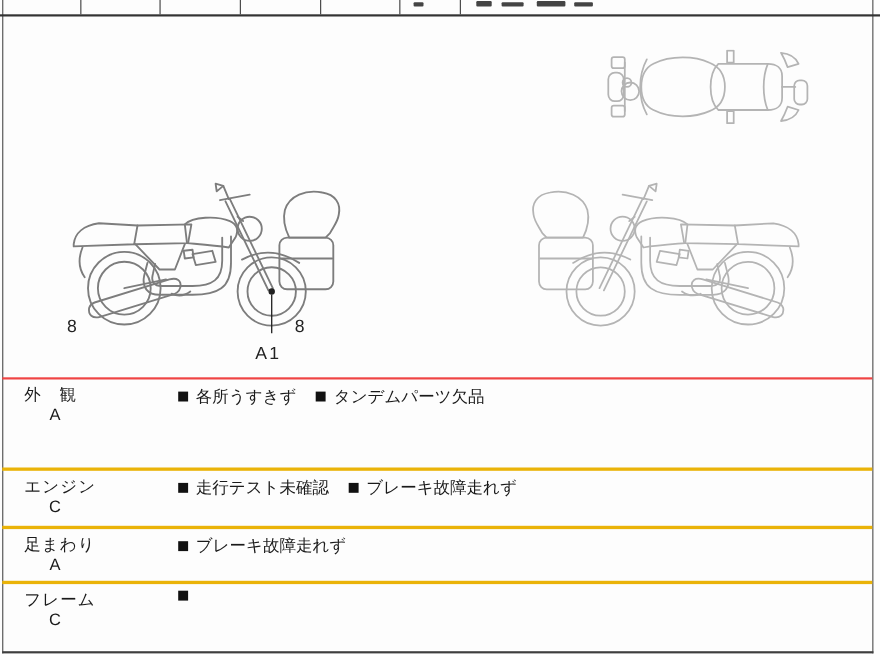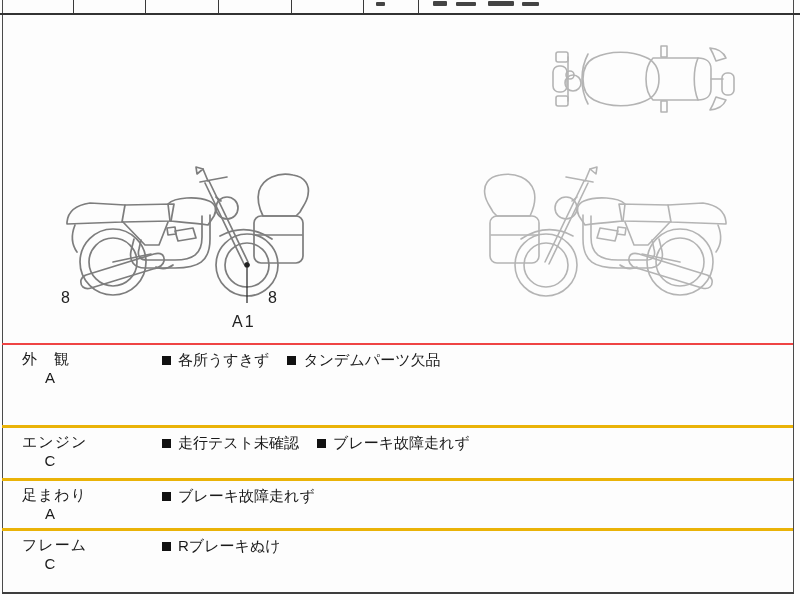--- a/index.html
+++ b/index.html
@@ -188,16 +188,15 @@
       </span>
   </div>
 </div>
 
 <div class="abs section sec-rest" style="top:528px;height:64px">
   <div class="sec-name">フレーム</div>
   <div class="sec-grade">C</div>
   <div class="sec-notes">
     <span class="note">
         <span class="bullet"></span>
-        <span>Rブレーキぬけ</span>
       </span>
   </div>
 </div>
 
 </body></html>

